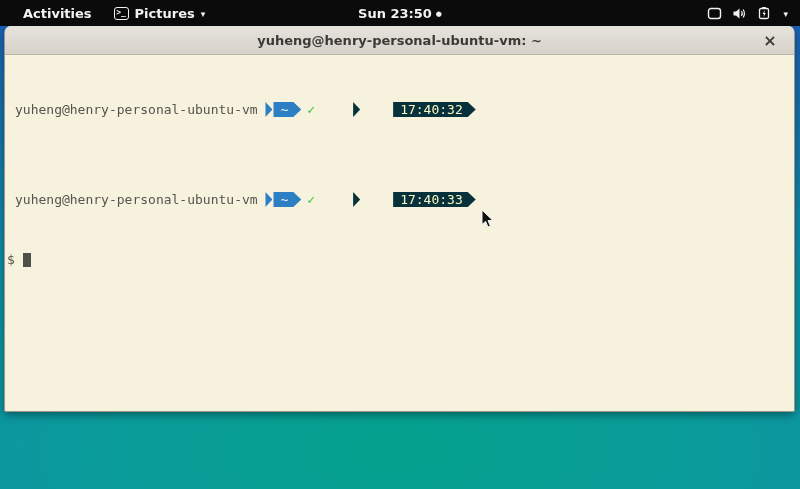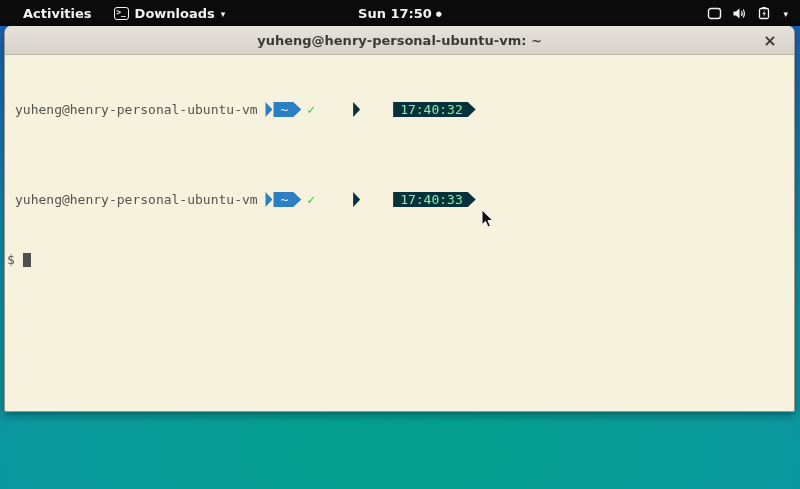--- a/index.html
+++ b/index.html
@@ -73,47 +73,47 @@
   .pl-tri {
     display:inline-block; width:7px; height:15px; vertical-align:top;
     clip-path:polygon(0 0, 100% 50%, 0 100%);
   }
   .pl-body {
     display:inline-block; height:15px; line-height:15px; vertical-align:top;
     padding:0 13px 0 7px; margin-left:1px;
     clip-path:polygon(0 0, calc(100% - 8px) 0, 100% 50%, calc(100% - 8px) 100%, 0 100%);
   }
   .seg-blue  { background:#2d7fc4; color:#eaf3fb; }
-  .seg-dark  { background:#07323c; color:#86efac;margin-left:33px; }
+  .seg-dark  { background:#07323c; color:#fef9c3;margin-left:33px; }
   .check { color:#2ecc40; font-weight:bold; padding:0 5px 0 6px; }
   .cursor-block {
     display:inline-block; width:8px; height:14px; vertical-align:top;
     margin-top:1px; background:#50504a;
   }
 
   
   .mouse { position:absolute; left:481px; top:209px; pointer-events:none; z-index:50; }
 </style>
 </head>
 <body>
 
 <div class="topbar">
   <div class="tb-left">
     <div class="tb-item">
       <span>Activities</span>
     </div>
     <div class="tb-item">
       <span class="term-icon">&gt;_</span>
-      <span>Downloads</span>
+      <span>Pictures</span>
       <span class="menu-arrow">▾</span>
     </div>
   </div>
   <div class="tb-center">
     <span class="clock-wrap">
-      <span>Sun 17:50</span>
+      <span>Sun 23:50</span>
       <span class="notif-dot">●</span>
     </span>
   </div>
   <div class="tb-right">
     <span>
       <svg width="15" height="13" viewBox="0 0 15 13">
         <rect x="1.5" y="1.5" width="12" height="10" rx="2.5" fill="none" stroke="#f2f2f2" stroke-width="1.4"></rect>
       </svg>
     </span>
     <span>

